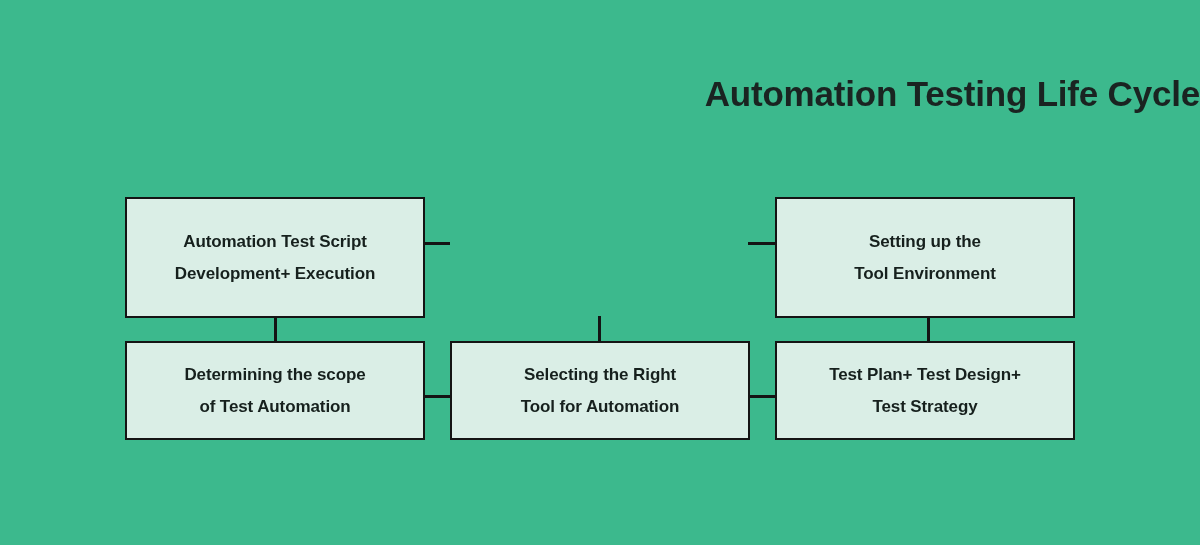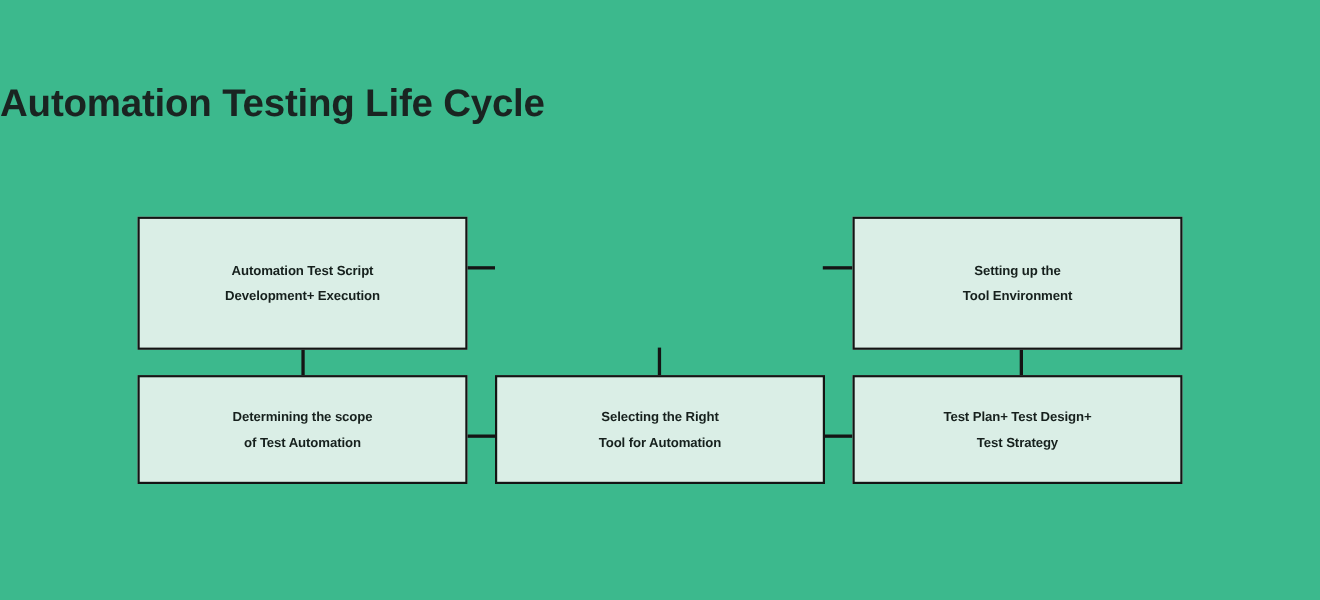--- a/index.html
+++ b/index.html
@@ -20,21 +20,21 @@
     height: 545px;
     background: #3cb98d;
   }
 
   
   #page-title {
     position: absolute;
     left: 0;
     top: 74px;
     width: 1200px;
-    text-align: left;
+    text-align: right;
     font-size: 35px;
     font-weight: bold;
     letter-spacing: -0.2px;
     color: #1a2421;
     line-height: 1.15;
     white-space: nowrap;
   }
 
   
   .flow-box {
@@ -43,21 +43,21 @@
     background: #daeee6;
     border: 2px solid #141414;
     box-sizing: border-box;
     display: flex;
     align-items: center;
     justify-content: center;
     z-index: 2;
   }
   .flow-box .box-text {
     text-align: center;
-    font-size: 12px;
+    font-size: 17px;
     font-weight: bold;
     color: #16201d;
     line-height: 1.85;
     letter-spacing: -0.1px;
     padding: 0 10px;
     white-space: pre-line;
   }
 
   
   .row-top    { top: 197px; height: 121px; }

